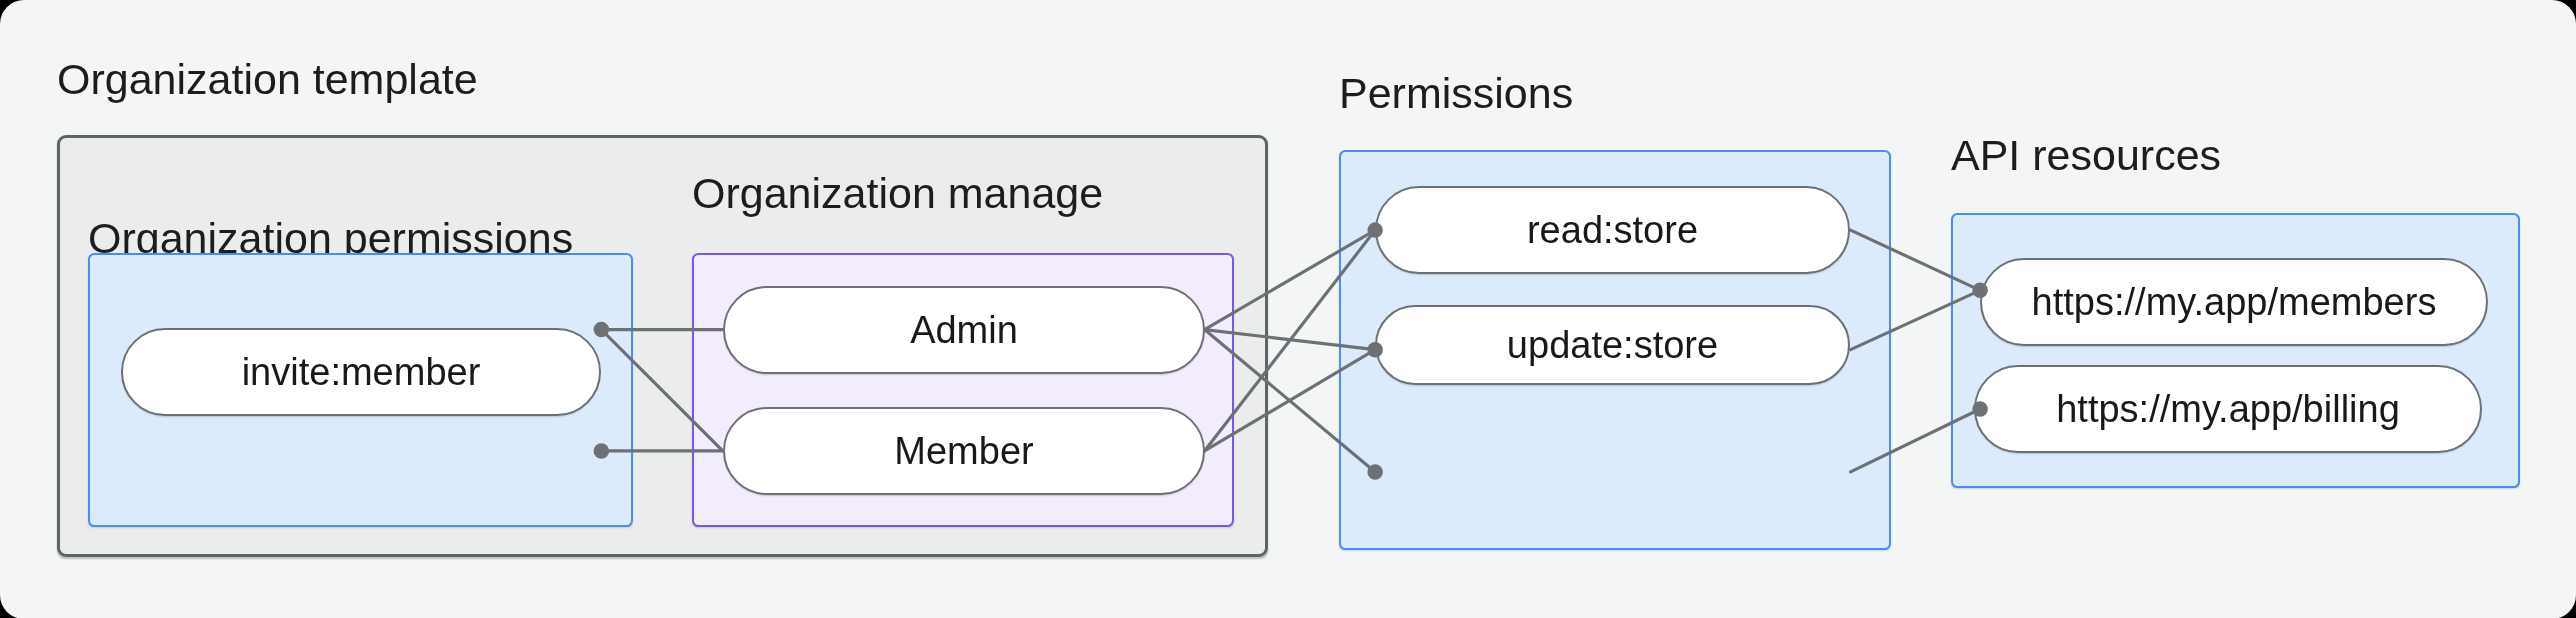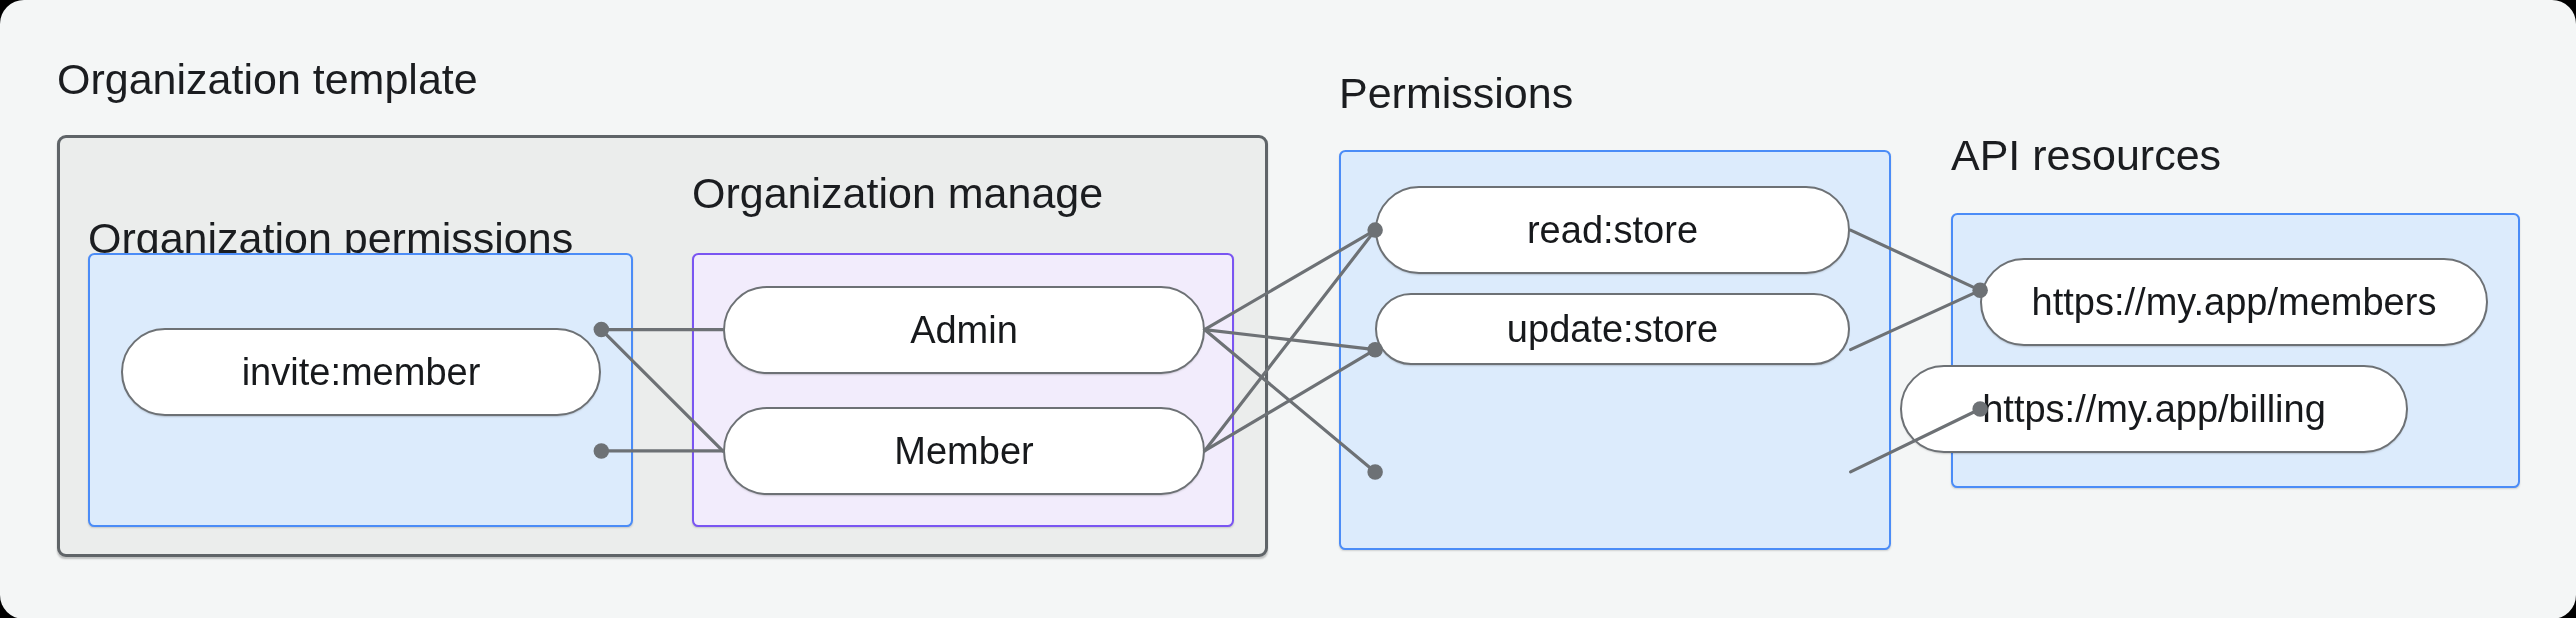--- a/index.html
+++ b/index.html
@@ -80,28 +80,28 @@
   <div class="pill" style="left:121px;top:286px;width:480px;height:88px;margin-top:42px;">invite:member</div>
 
   <div class="pill" style="left:723px;top:286px;width:482px;height:88px;">Admin</div>
   <div class="pill" style="left:723px;top:407px;width:482px;height:88px;">Member</div>
 
   <div class="heading" style="left:1339px;top:72px;">Permissions</div>
 
   <div class="group-box blue-box" style="left:1339px;top:150px;width:552px;height:400px;"></div>
 
   <div class="pill" style="left:1375px;top:186px;width:475px;height:88px;">read:store</div>
-  <div class="pill" style="left:1375px;top:293px;width:475px;height:72px;">update:store</div>
+  <div class="pill" style="left:1375px;top:305px;width:475px;height:80px;">update:store</div>
 
   <div class="heading" style="left:1951px;top:134px;">API resources</div>
 
   <div class="group-box blue-box" style="left:1951px;top:213px;width:569px;height:275px;"></div>
 
   <div class="pill" style="left:1980px;top:246px;width:508px;height:88px;margin-top:12px;">https://my.app/members</div>
-  <div class="pill" style="left:1900px;top:365px;width:508px;height:88px;">https://my.app/billing</div>
+  <div class="pill" style="left:1974px;top:365px;width:508px;height:88px;">https://my.app/billing</div>
 
   <svg class="edges-layer" viewBox="0 0 2823 678" width="2576" height="619">
 
     <line class="edge" x1="659" y1="361" x2="792" y2="361"></line>
     <line class="edge" x1="659" y1="361" x2="792" y2="494"></line>
     <line class="edge" x1="659" y1="494" x2="792" y2="494"></line>
 
     <line class="edge" x1="1320" y1="361" x2="1507" y2="252"></line>
     <line class="edge" x1="1320" y1="361" x2="1507" y2="383"></line>
     <line class="edge" x1="1320" y1="361" x2="1507" y2="517"></line>

